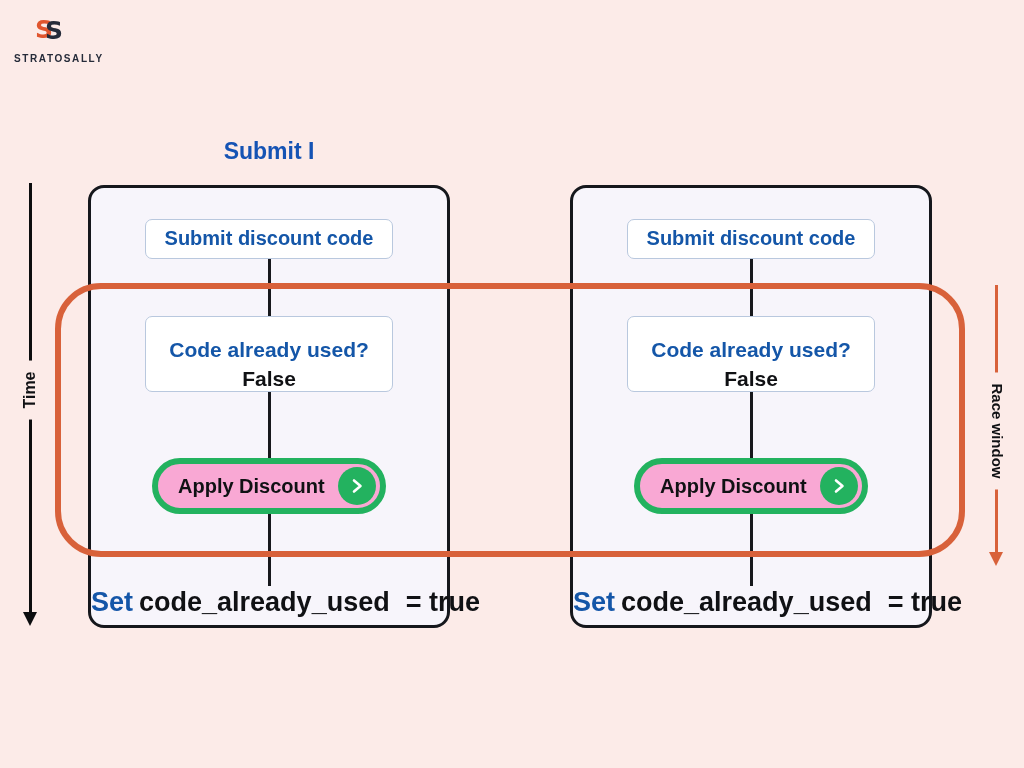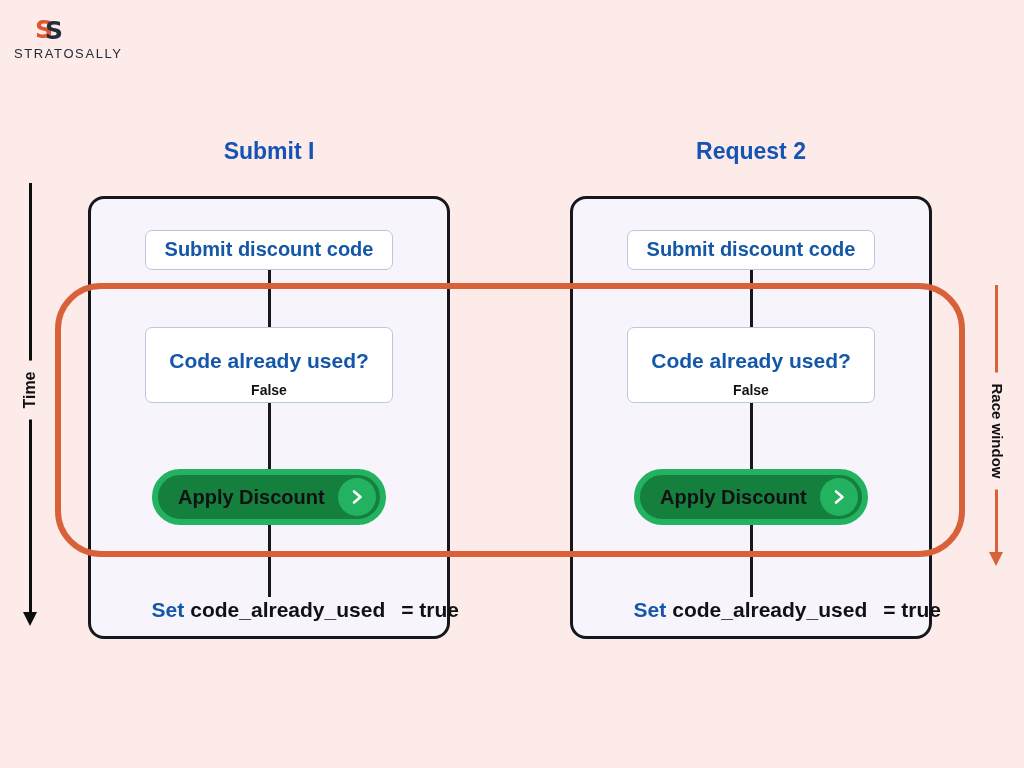--- a/index.html
+++ b/index.html
@@ -7,54 +7,54 @@
   body {
     font-family:"Liberation Sans", sans-serif;
     background:#fcebe8;
     overflow:hidden;
   }
   .stage { position:relative; width:1024px; height:768px; background:#fcebe8; }
 
   
   .logo { position:absolute; left:14px; top:12px; width:70px; text-align:center; }
   .logo svg { display:block; margin:0 auto; }
-  .brand-name { margin-top:2px; font-size:13px; font-weight:normal; letter-spacing:1.6px; color:#252b39; }
+  .brand-name { margin-top:9px; font-size:10px; font-weight:bold; letter-spacing:1.6px; color:#252b39; }
 
   
   .req-title { position:absolute; top:138px; width:362px; text-align:center;
                font-size:23px; font-weight:bold; color:#1553b4; }
   .req-title.p1 { left:88px; }
   .req-title.p2 { left:570px; }
 
   
-  .panel { position:absolute; top:196px; width:362px; height:443px;
+  .panel { position:absolute; top:185px; width:362px; height:443px;
            background:#f7f5fb; border:3px solid #15171c; border-radius:16px; }
   .panel.p1 { left:88px; }
   .panel.p2 { left:570px; }
 
   .vline { position:absolute; left:calc(50% - 1px); top:70px; width:2.5px; height:328px; background:#17181c; }
 
   .box { position:absolute; left:50%; transform:translateX(-50%); background:#ffffff;
          border:1.5px solid #b9c8de; border-radius:7px; text-align:center; }
   .submit-box { top:31px; width:248px; height:40px; line-height:37px;
                 font-size:20px; font-weight:bold; color:#1456a8; }
   .check-box { top:128px; width:248px; height:76px; padding-top:19px; }
   .check-q { font-size:21px; font-weight:bold; color:#1456a8; line-height:28px; }
-  .check-v { font-size:14px; font-weight:bold; color:#101114; line-height:30px; }
+  .check-v { font-size:21px; font-weight:bold; color:#101114; line-height:30px; }
 
   .pill { position:absolute; left:50%; transform:translateX(-50%); top:270px;
-          width:234px; height:56px; background:#15803d; border:6px solid #23b25f;
+          width:234px; height:56px; background:#f9a8d4; border:6px solid #23b25f;
           border-radius:28px; display:flex; align-items:center; justify-content:space-between;
           padding:0 4px 0 20px; }
   .pill-label { font-size:20px; font-weight:bold; color:#101114; white-space:nowrap; }
   .pill-circle { width:38px; height:38px; border-radius:50%; background:#23b25f;
                  display:flex; align-items:center; justify-content:center; flex:0 0 auto; }
 
-  .set-line { position:absolute; top:399px; left:0; width:100%; text-align:right;
-              font-size:21px; font-weight:bold; color:#101114; white-space:nowrap;margin-left:12px; }
+  .set-line { position:absolute; top:399px; left:0; width:100%; text-align:left;
+              font-size:27px; font-weight:bold; color:#101114; white-space:nowrap; }
   .set-prefix { color:#1456a8; }
   .set-var { margin-left:6px; }
   .set-eq { margin-left:16px; }
 
   
   .race-rect { position:absolute; left:55px; top:283px; width:910px; height:274px;
                border:6px solid #d8613a; border-radius:46px; pointer-events:none; }
 
   
   .time-line { position:absolute; left:29px; top:183px; width:3px; height:430px; background:#0c0d0f; }
@@ -80,21 +80,20 @@
 
   <div class="logo">
     <svg width="30" height="32" viewBox="0 0 30 32" aria-hidden="true">
       <text x="1" y="26" font-family="'DejaVu Sans', sans-serif" font-size="25" font-weight="bold" fill="#e0552e">S</text>
       <text x="11" y="27" font-family="'DejaVu Sans', sans-serif" font-size="25" font-weight="bold" fill="#262c3a">S</text>
     </svg>
     <div class="brand-name">STRATOSALLY</div>
   </div>
 
   <div class="req-title p1">Submit I</div>
-  <div class="req-title p2">Request 2</div>
 
   <div class="time-line"></div>
   <div class="time-arrowhead"></div>
   <div class="time-label">Time</div>
 
   <section class="panel p1">
     <div class="vline"></div>
     <div class="box submit-box">Submit discount code</div>
     <div class="box check-box">
       <div class="check-q">Code already used?</div>

